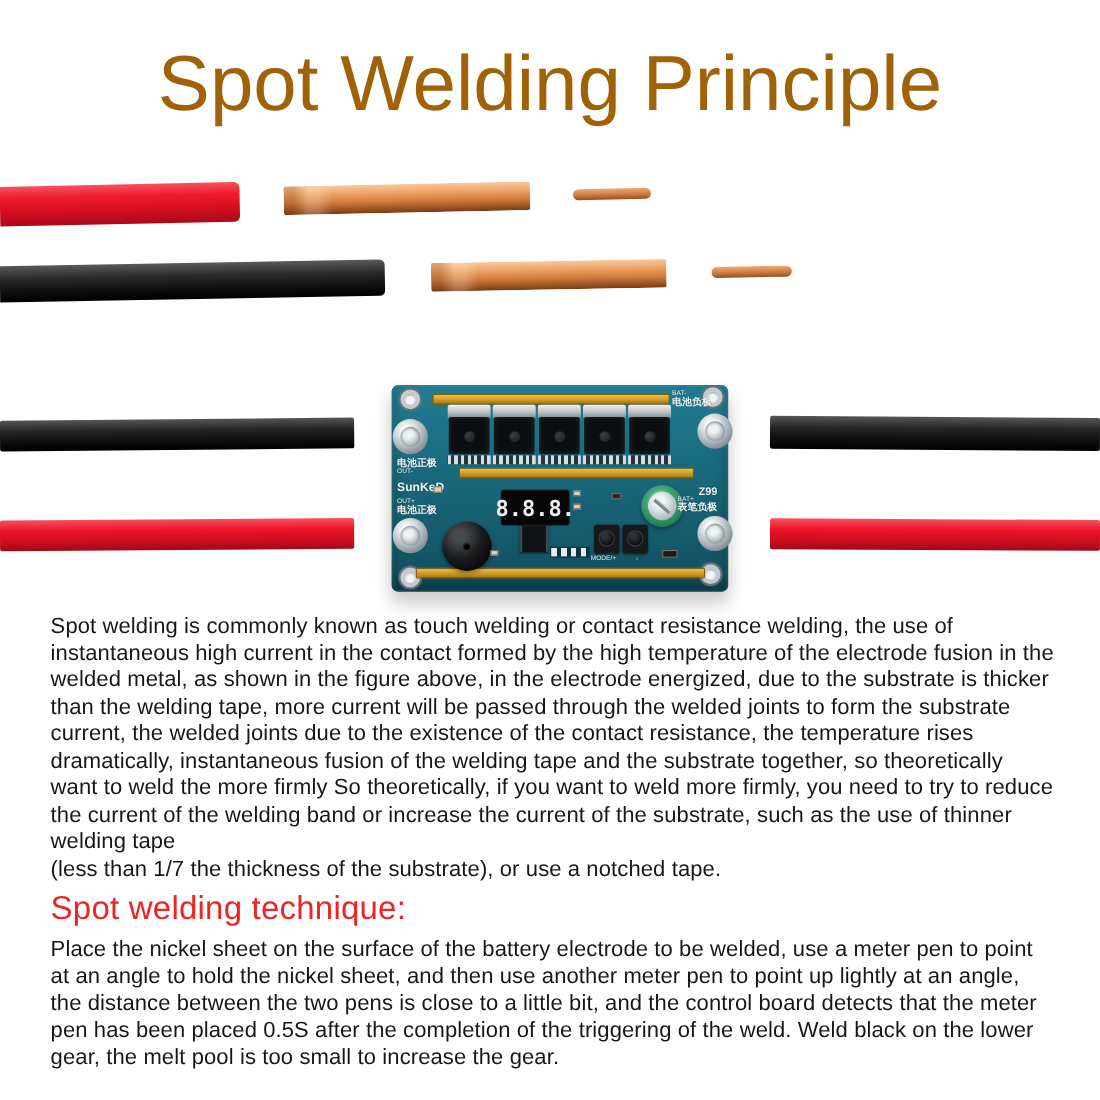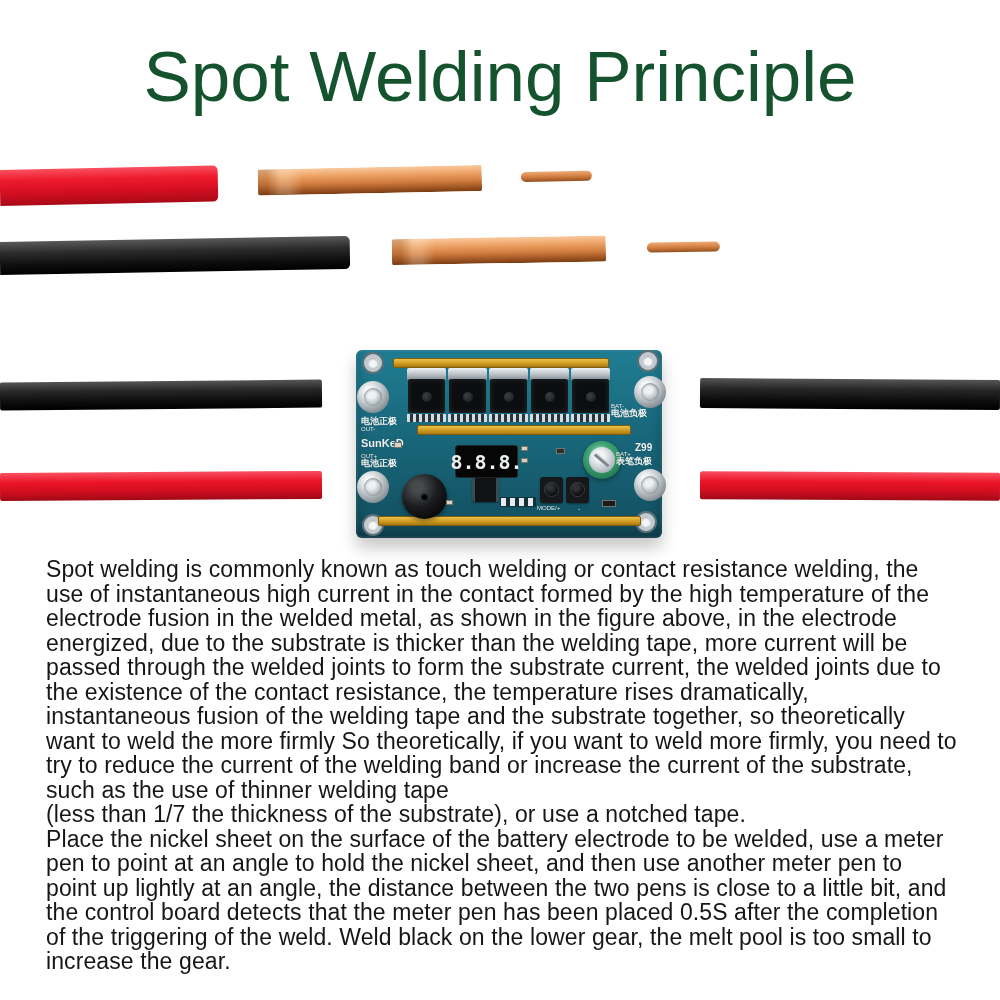--- a/index.html
+++ b/index.html
@@ -3,21 +3,21 @@
 <meta charset="utf-8">
 <style>
   * { margin:0; padding:0; box-sizing:border-box; }
   html,body { width:1000px; height:1000px; background:#ffffff; overflow:hidden;
               font-family:"Liberation Sans", sans-serif; }
   .abs { position:absolute; }
   #stage { position:relative; width:1000px; height:1000px; background:#fff; }
 
   
   .title { top:36px; left:0; width:1000px; text-align:center;
-           font-size:71px; line-height:82px; font-weight:500; color:#14532d;
+           font-size:71px; line-height:82px; font-weight:500; color:#a16207;
            letter-spacing:0px; }
 
   
   .pen { transform-origin:0 50%; }
   .pen-red   { left:0; top:168px; width:600px; height:44px; transform:rotate(-1.2deg); }
   .pen-black { left:0; top:240px; width:730px; height:44px; transform:rotate(-1deg); }
 
   .cable-red { left:0; top:2px; width:218px; height:36px; border-radius:0 5px 5px 0;
     background:linear-gradient(180deg,#f9505f 0%,#ee1b2e 30%,#d90f22 60%,#a90a18 100%); }
   .cable-black { left:0; top:2px; width:350px; height:33px; border-radius:0 5px 5px 0;
@@ -95,21 +95,21 @@
     background:radial-gradient(circle at 40% 35%, #eef2f4 0 25%, #b9c1c6 60%, #7d878e 100%);
     box-shadow:inset 0 1px 3px rgba(0,0,0,.4); }
   .nut-tl { left:-4px;  top:26px; }
   .nut-tr { left:273px; top:21px; }
   .nut-bl { left:-4px;  top:116px; }
   .nut-br { left:273px; top:114px; }
 
   .silk { color:#f2f6f6; white-space:nowrap; line-height:1.05; text-shadow:0 0 1px rgba(0,0,0,.4); }
   .silk-tiny { font-size:6px; }
   .silk-cn   { font-size:9px; font-weight:bold; }
-  .lab-batminus { left:255px; top:5px;  text-align:left;margin-top:48px; }
+  .lab-batminus { left:255px; top:5px;  text-align:left; }
   .lab-outminus { left:5px;   top:67px; }
   .lab-brand    { left:5px;   top:88px; font-size:11px; font-weight:bold; color:#eef4f4; }
   .lab-outplus  { left:5px;   top:103px; }
   .lab-model    { left:279px; top:93px; font-size:10px; font-weight:bold; color:#eef4f4; }
   .lab-batplus  { left:260px; top:101px; z-index:4; }
   .lab-mode  { left:181px; top:155px; font-size:6px; color:#e8eeee; }
   .lab-minus { left:222px; top:155px; font-size:7px; color:#e8eeee; }
 
   .display { left:99px; top:95px; width:63px; height:33px; background:#060607; border-radius:3px;
     border:1px solid #23272a; display:flex; align-items:center; justify-content:center; }
@@ -145,21 +145,21 @@
   .smd { background:#d8d2c2; border:1px solid #7a7466; }
   .smd-a { left:165px; top:96px;  width:7px; height:5px; }
   .smd-b { left:165px; top:108px; width:7px; height:5px; }
   .smd-c { left:200px; top:98px;  width:9px; height:6px; background:#2b2d2f; }
   .smd-d { left:90px;  top:150px; width:7px; height:5px; }
   .smd-e { left:246px; top:150px; width:14px; height:7px; background:#1a1b1c; }
   .smd-f { left:38px;  top:92px;  width:8px; height:6px; }
 
   
   .article { left:46px; top:557px; width:912px; color:#161616; }
-  .article p { font-size:23px; line-height:24.5px; letter-spacing:0.1px; }
+  .article p { font-size:20px; line-height:24.5px; letter-spacing:0.1px; }
   .tech-heading { color:#ee2323; font-size:30px; line-height:38px; font-weight:500;
     margin-top:5px; margin-bottom:6px; letter-spacing:0.2px; }
 </style>
 </head>
 <body>
 
 <div id="stage">
 
   <div class="abs title">Spot Welding Principle</div>
 
@@ -308,16 +308,17 @@
     <div class="abs nut nut-br">
         <div class="nut-hex"></div>
         <div class="nut-ring"></div>
         <div class="nut-core"></div>
       </div>
   </div>
 
   <div class="abs article">
     <p>Spot welding is commonly known as touch welding or contact resistance welding, the use of instantaneous high current in the contact formed by the high temperature of the electrode fusion in the welded metal, as shown in the figure above, in the electrode energized, due to the substrate is thicker than the welding tape, more current will be passed through the welded joints to form the substrate current, the welded joints due to the existence of the contact resistance, the temperature rises dramatically, instantaneous fusion of the welding tape and the substrate together, so theoretically want to weld the more firmly So theoretically, if you want to weld more firmly, you need to try to reduce the current of the welding band or increase the current of the substrate, such as the use of thinner welding tape</p>
     <p>(less than 1/7 the thickness of the substrate), or use a notched tape.</p>
+    <div class="tech-heading">Spot welding technique:</div>
     <p>Place the nickel sheet on the surface of the battery electrode to be welded, use a meter pen to point at an angle to hold the nickel sheet, and then use another meter pen to point up lightly at an angle, the distance between the two pens is close to a little bit, and the control board detects that the meter pen has been placed 0.5S after the completion of the triggering of the weld. Weld black on the lower gear, the melt pool is too small to increase the gear.</p>
   </div>
 
 </div>
 
 </body></html>

